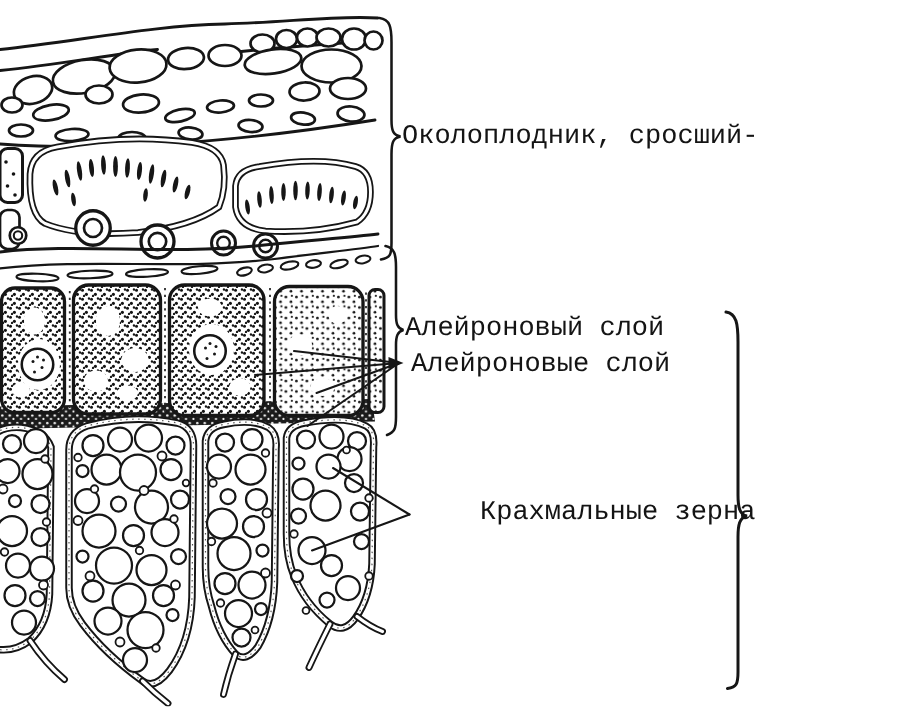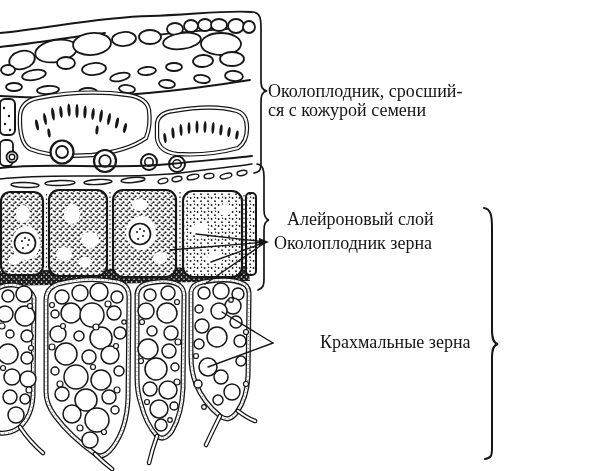--- a/index.html
+++ b/index.html
@@ -1,22 +1,22 @@
 <!DOCTYPE html>
 <html><head>
 <meta charset="utf-8">
 <style>
   html,body{margin:0;padding:0;background:#fff;}
   .stage{position:relative;width:600px;height:471px;background:#fff;overflow:hidden;
-         font-family:Liberation Serif, serif;}
+         font-family:Liberation Mono, monospace;}
   .stage svg{position:absolute;left:0;top:0;}
   .lbl{position:absolute;font-size:18px;line-height:19px;color:#141414;white-space:nowrap;}
   .lbl span{display:block;}
   .lbl-pericarp{left:268px;top:82px;}
-  .lbl-aleurone-layer{left:287px;top:210px;}
+  .lbl-aleurone-layer{left:270px;top:210px;}
   .lbl-aleurone-grains{left:274px;top:234px;}
   .lbl-starch-grains{left:280px;top:333px;margin-left:40px;}
   .lbl-endosperm{left:503px;top:334px;}
 </style>
 </head>
 <body>
 
 <div class="stage">
 
 <svg width="600" height="471" viewBox="0 0 600 471">
@@ -356,19 +356,18 @@
     <line x1="273" y1="343" x2="208" y2="367"></line>
   </g>
 
   <path fill="none" stroke="#161616" stroke-width="1.7" stroke-linecap="round" d="M253,12 C260,13 261,18 261,28 L261,80 C261,87 262,90 267,91 C262,92 261,95 261,103 L261,162 C261,170 260,172 254,173"></path>
   <path fill="none" stroke="#161616" stroke-width="1.7" stroke-linecap="round" d="M257,164 C263,165 264,170 264,178 L264,210 C264,216 265,219 269,220 C265,221 264,224 264,230 L264,278 C264,286 263,288 258,290"></path>
   <path fill="none" stroke="#161616" stroke-width="2" stroke-linecap="round" d="M484,208 C491,209 492,216 492,228 L492,330 C492,338 493,343 498,344 C493,345 492,350 492,358 L492,448 C492,456 491,458 485,459"></path>
 </svg>
 
 <div class="lbl lbl-pericarp">
   <span>Околоплодник, сросший-</span>
-  <span>ся с кожурой семени</span>
 </div>
 <div class="lbl lbl-aleurone-layer">Алейроновый слой</div>
-<div class="lbl lbl-aleurone-grains">Околоплодник зерна</div>
+<div class="lbl lbl-aleurone-grains">Алейроновые слой</div>
 <div class="lbl lbl-starch-grains">Крахмальные зерна</div>
 
 </div>
 
 </body></html>

